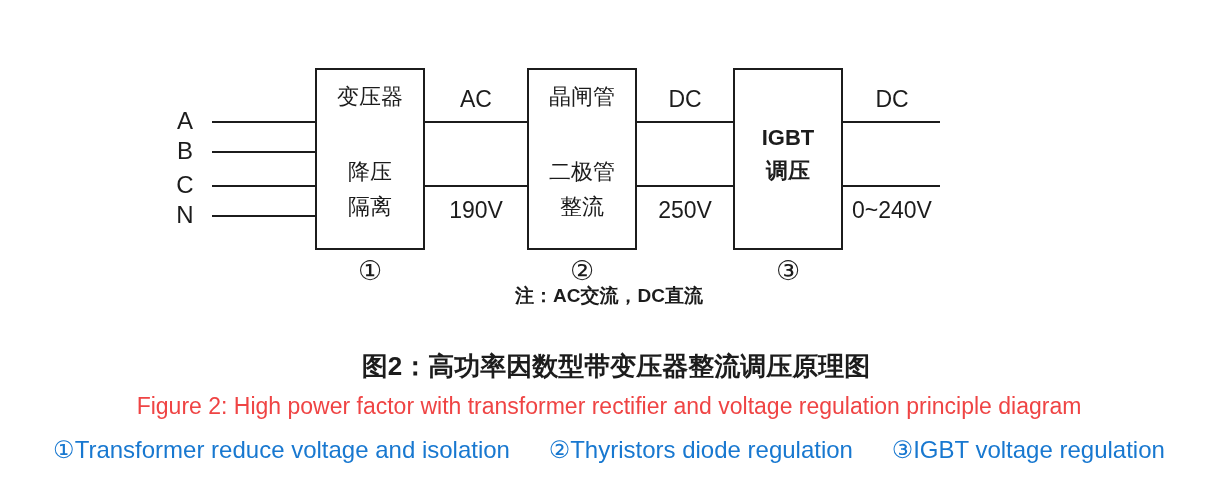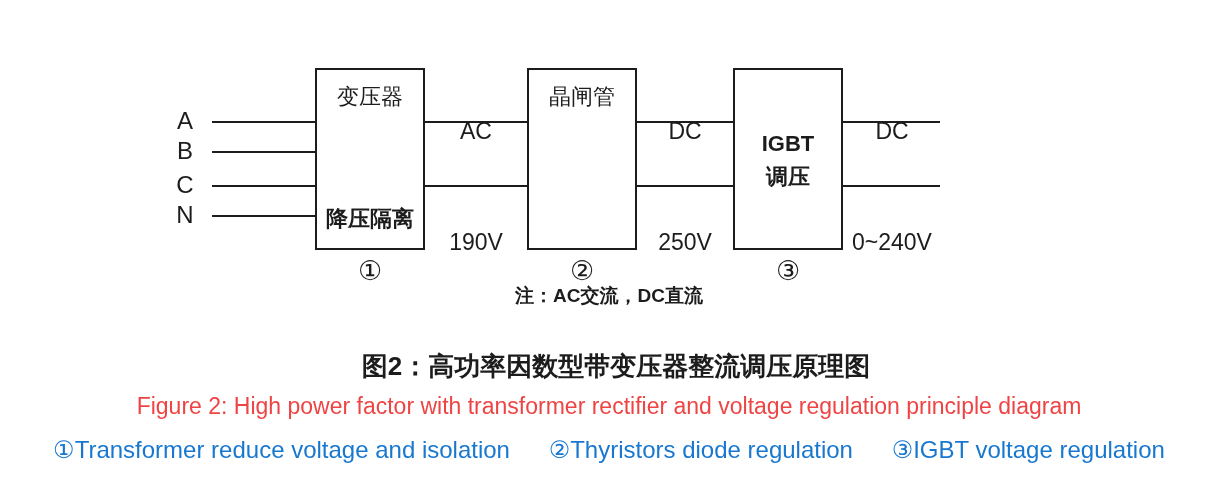--- a/index.html
+++ b/index.html
@@ -24,30 +24,29 @@
     position: absolute;
     top: 68px;
     width: 110px;
     height: 182px;
     border: 2px solid var(--ink, #1c1c1c);
     background: #ffffff;
     display: flex;
     flex-direction: column;
     align-items: center;
     justify-content: space-between;
-    padding: 14px 0 12px 0;
+    padding: 14px 0 24px 0;
     font-size: 22px;
     line-height: 26px;
   }
   .block .grp {
     display: flex;
-    flex-direction: row;
+    flex-direction: column;
     align-items: center;
     line-height: 35px;
-    font-weight: bold;
   }
   .block.center-lines {
     justify-content: center;
     line-height: 33px;
     font-weight: bold;
   }
   .phase {
     position: absolute;
     left: 170px;
     width: 30px;
@@ -55,21 +54,20 @@
     font-size: 24px;
     line-height: 28px;
   }
   .lbl {
     position: absolute;
     font-size: 23px;
     white-space: nowrap;
   }
   .lbl.c {
     transform: translateX(-50%);
-    margin-top: 32px;
   }
   .num {
     position: absolute;
     top: 256px;
     transform: translateX(-50%);
     font-size: 27px;
     line-height: 30px;
   }
   .note {
     position: absolute;
@@ -135,20 +133,24 @@
     </div>
   </div>
 
   <div class="wire" style="left:425px;top:121px;width:102px"></div>
   <div class="wire" style="left:425px;top:185px;width:102px"></div>
   <span class="lbl c" style="left:476px;top:86px">AC</span>
   <span class="lbl c" style="left:476px;top:197px">190V</span>
 
   <div class="block" style="left:527px">
     <span>晶闸管</span>
+    <div class="grp">
+      <span>二极管</span>
+      <span>整流</span>
+    </div>
   </div>
 
   <div class="wire" style="left:637px;top:121px;width:96px"></div>
   <div class="wire" style="left:637px;top:185px;width:96px"></div>
   <span class="lbl c" style="left:685px;top:86px">DC</span>
   <span class="lbl c" style="left:685px;top:197px">250V</span>
 
   <div class="block center-lines" style="left:733px">
     <span>IGBT</span>
     <span>调压</span>

